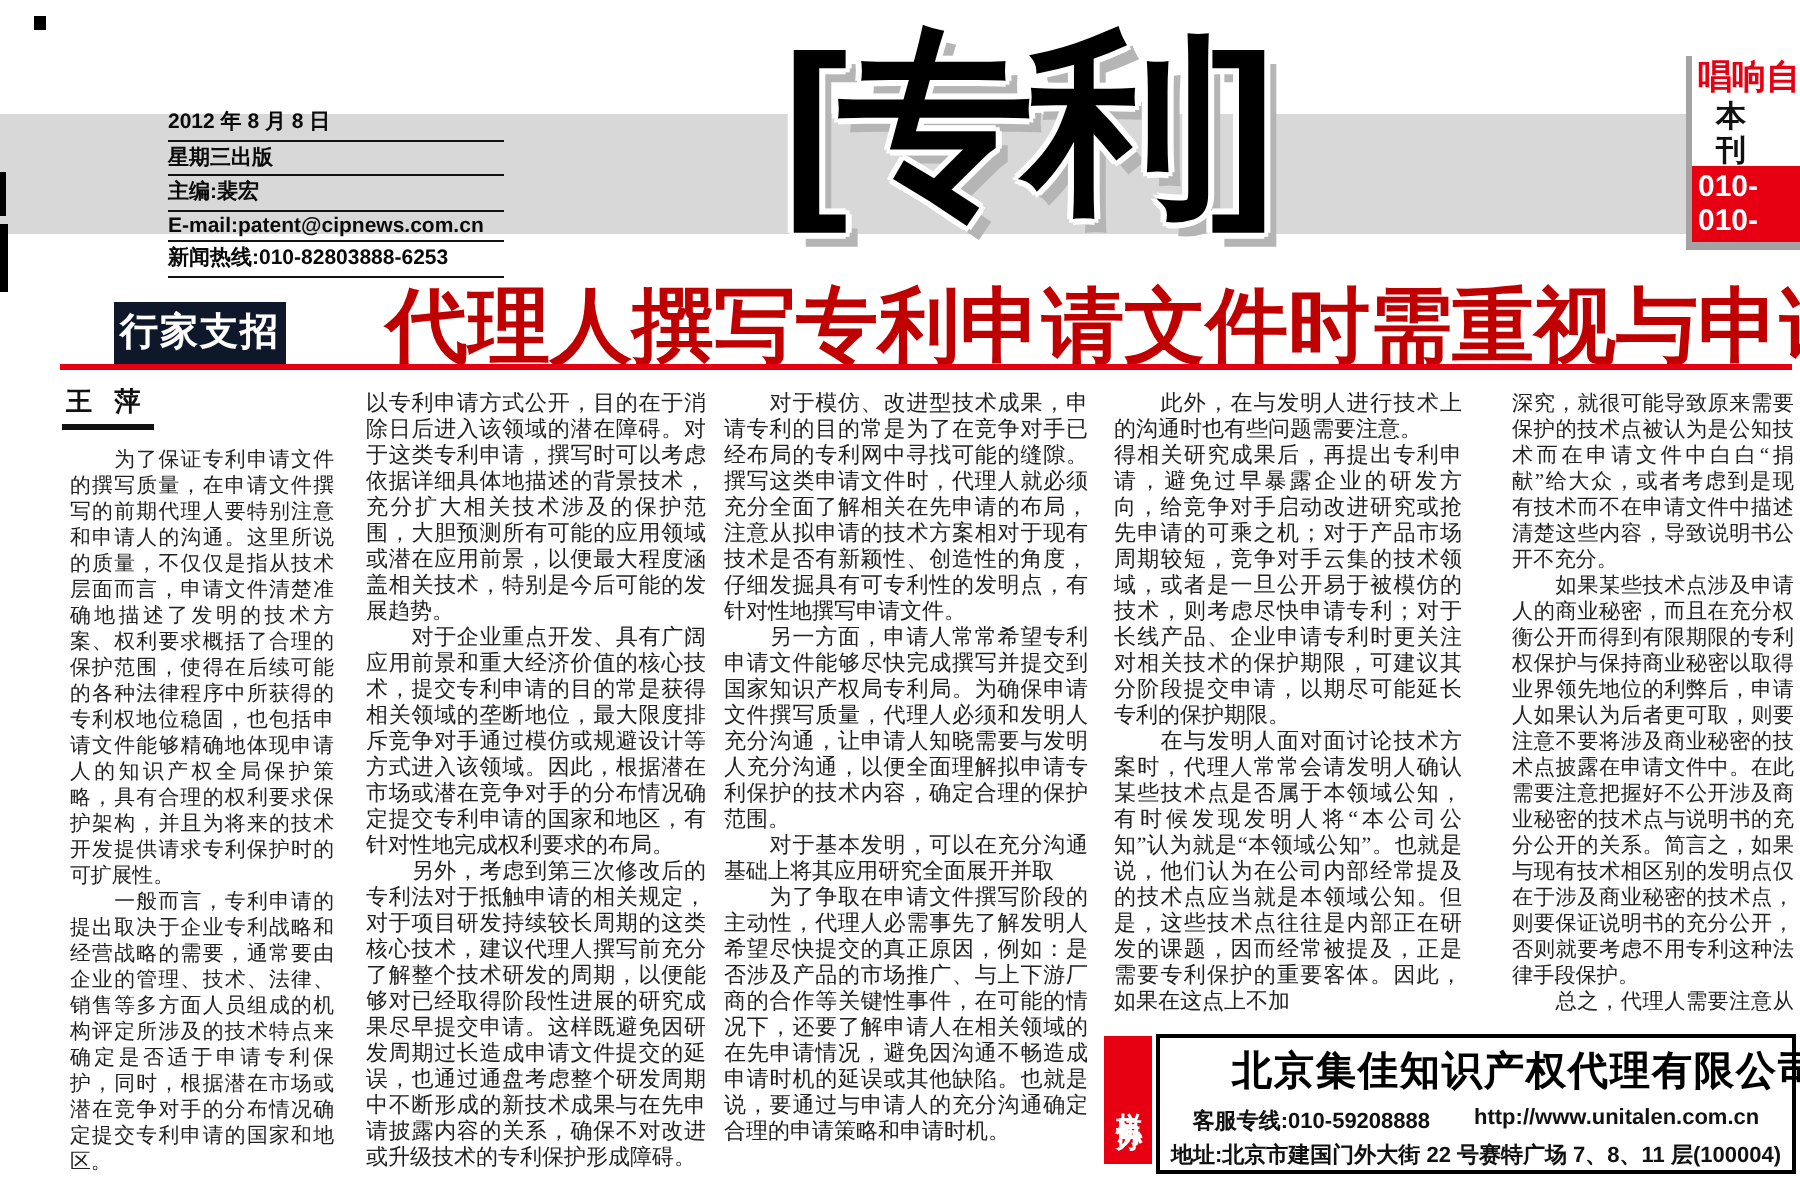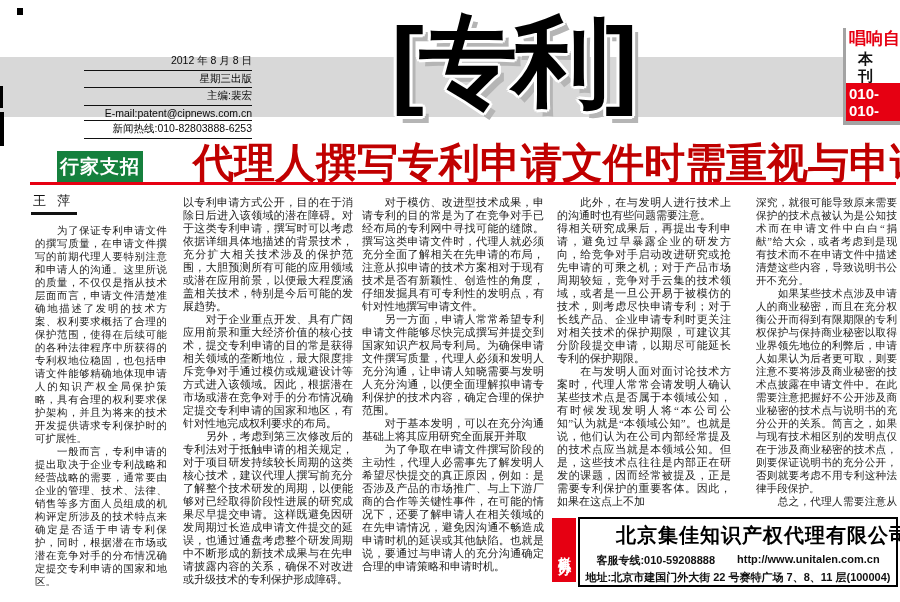--- a/index.html
+++ b/index.html
@@ -2,50 +2,50 @@
 <html><head>
 <meta charset="utf-8">
 <style>
   html,body{margin:0;padding:0;background:#fff;}
   #page{position:relative;width:900px;height:602px;background:#fff;overflow:hidden;
         font-family:"Liberation Serif",serif;color:#1a1a1a;}
 
   
   .gray-band{position:absolute;left:0;top:57px;width:848px;height:60px;background:#d8d8d8;}
   .masthead{position:absolute;left:84px;top:53px;width:168px;font-family:"Liberation Sans",sans-serif;
-            font-weight:normal;font-size:10.5px;text-align:right;color:#0a0a0a;}
+            font-weight:bold;font-size:10.5px;text-align:left;color:#0a0a0a;}
   .masthead .row{border-bottom:1.5px solid #111;padding:1px 0 1.5px 0;white-space:nowrap;}
   .section-title{position:absolute;left:352px;top:2px;width:320px;text-align:center;
       font-family:"Liberation Sans",sans-serif;font-weight:900;font-size:98px;line-height:120px;
       letter-spacing:-5px;color:#000;
       text-shadow:-2px -2px 0 #fff,2px -2px 0 #fff,-2px 2px 0 #fff,2px 2px 0 #fff,
                   0 -3px 0 #fff,0 3px 0 #fff,-3px 0 0 #fff,3px 0 0 #fff,6px 7px 0 #b5b5b5;}
 
   
   .promo{position:absolute;left:846px;top:24px;width:120px;height:97px;background:#fff;
          box-shadow:-3px 4px 0 #a3a3a3;font-family:"Liberation Sans",sans-serif;font-weight:bold;}
   .promo .slogan{color:#e60012;font-size:17px;padding:3px 0 0 3px;white-space:nowrap;}
   .promo .pline{color:#111;font-size:15px;padding:1px 0 0 12px;line-height:16px;}
   .promo .phones{position:absolute;left:0;bottom:0;width:100%;height:38px;background:#e60012;
                  color:#fff;font-size:15px;line-height:17px;padding-top:2px;box-sizing:border-box;}
   .promo .phones div{padding-left:3px;white-space:nowrap;}
 
   
   .mark{position:absolute;background:#000;}
 
   
-  .kicker{position:absolute;left:57px;top:151px;width:86px;height:31px;background:#15803d;color:#fff;
+  .kicker{position:absolute;left:57px;top:151px;width:86px;height:31px;background:#0f172a;color:#fff;
           font-family:"Liberation Sans",sans-serif;font-weight:bold;font-size:19px;line-height:31px;
           text-align:center;letter-spacing:1px;}
   .headline{position:absolute;left:193px;top:144px;width:700px;color:#c00000;font-weight:bold;
             font-size:41px;line-height:38px;white-space:nowrap;font-family:"Liberation Serif",serif;}
   .red-rule{position:absolute;left:30px;top:182px;width:866px;height:3px;background:#e60012;}
 
   
-  .author{position:absolute;left:33px;top:192px;font-size:13px;font-weight:normal;color:#111;
+  .author{position:absolute;left:33px;top:192px;font-size:13px;font-weight:bold;color:#111;
           letter-spacing:4px;}
   .author-rule{position:absolute;left:31px;top:212px;width:46px;height:2.5px;background:#111;}
 
   
   .col{position:absolute;overflow:hidden;text-align:justify;color:#222;}
   .col p{margin:0;font-size:11px;line-height:13px;}
   #col1{left:35px;top:224px;width:132px;height:364px;}
   #col1 p{font-size:10.4px;}
   #col2{left:183px;top:196px;width:170px;height:394px;}
   #col3{left:362px;top:196px;width:182px;height:396px;}

